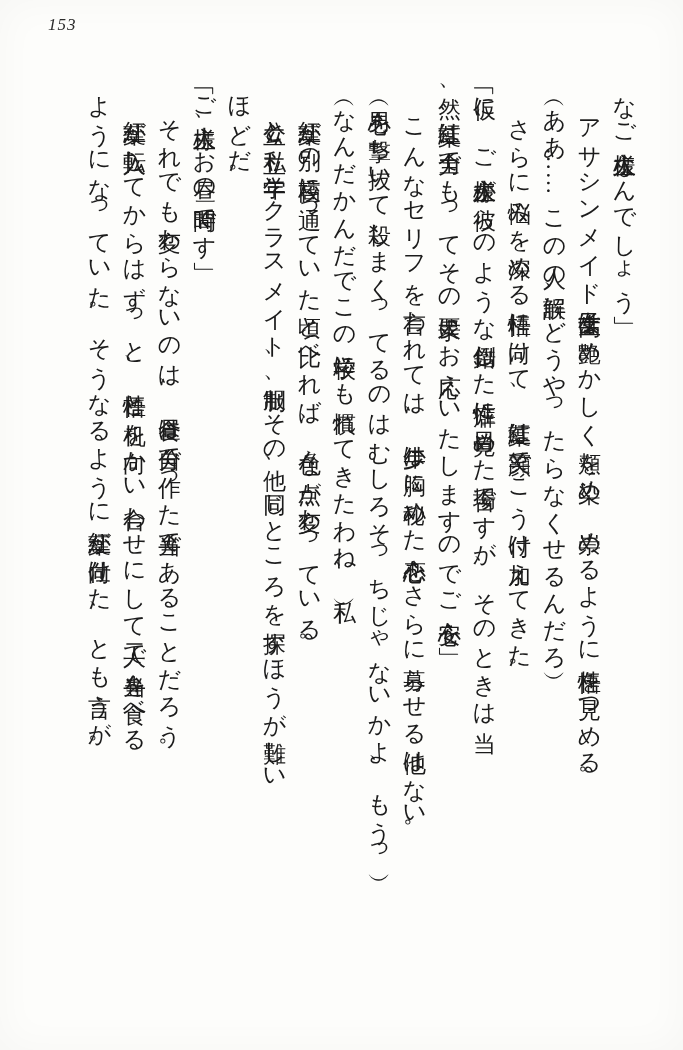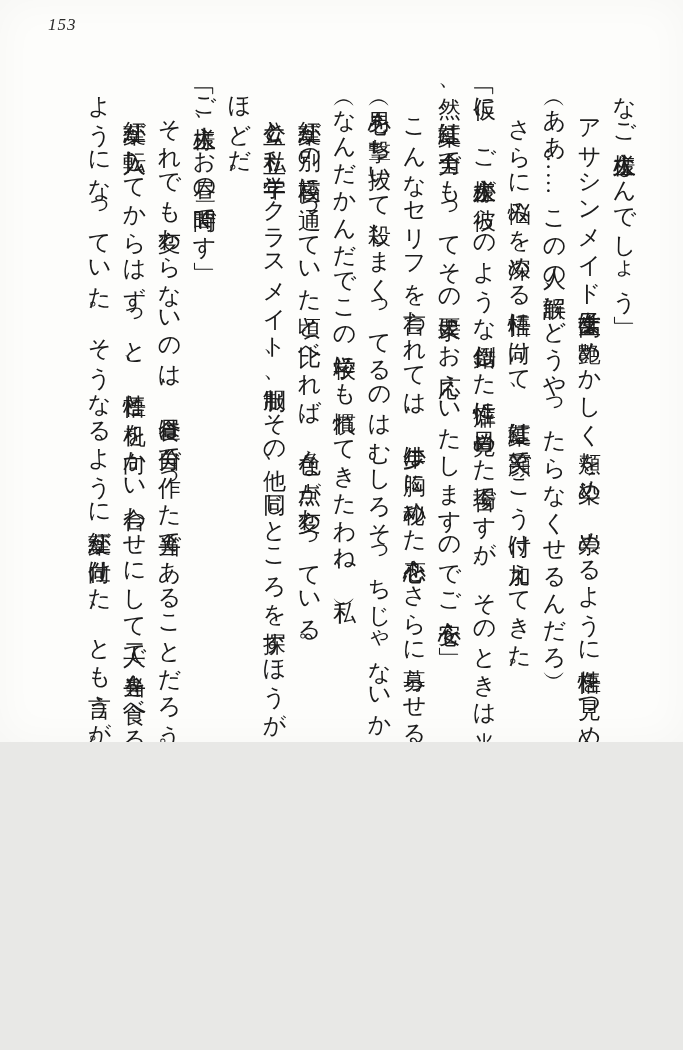--- a/index.html
+++ b/index.html
@@ -3,21 +3,21 @@
 <meta charset="utf-8">
 <style>
   html, body {
     margin: 0;
     padding: 0;
     background: #e8e8e6;
   }
   .page {
     position: relative;
     width: 683px;
-    height: 742px;
+    height: 1050px;
     margin: 0 auto;
     background: #fdfdfb;
     overflow: hidden;
     box-shadow: inset 0 0 40px rgba(0,0,0,0.03);
   }
   .page-number {
     position: absolute;
     top: 15px;
     left: 48px;
     font-family: "Liberation Serif", "DejaVu Serif", serif;

